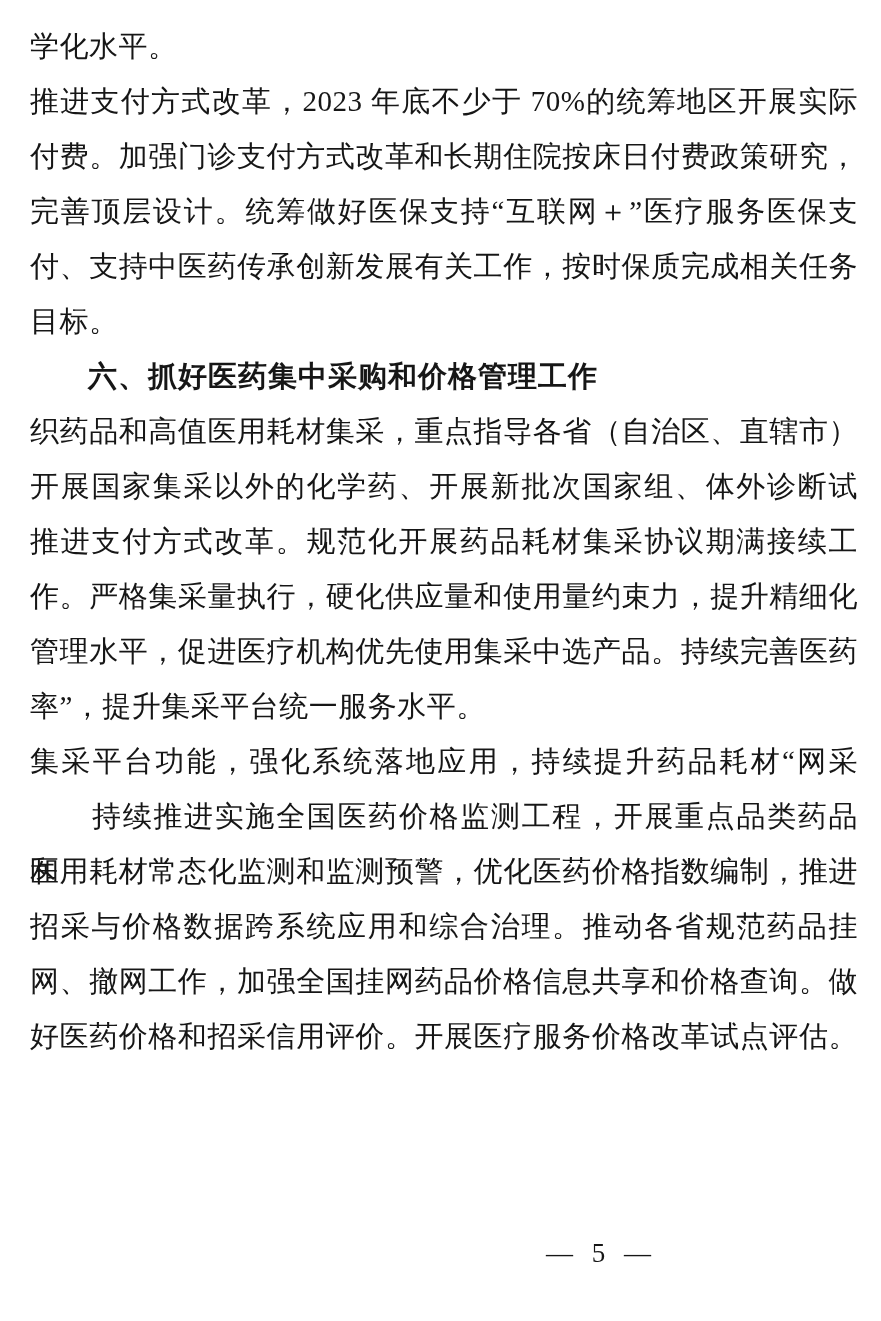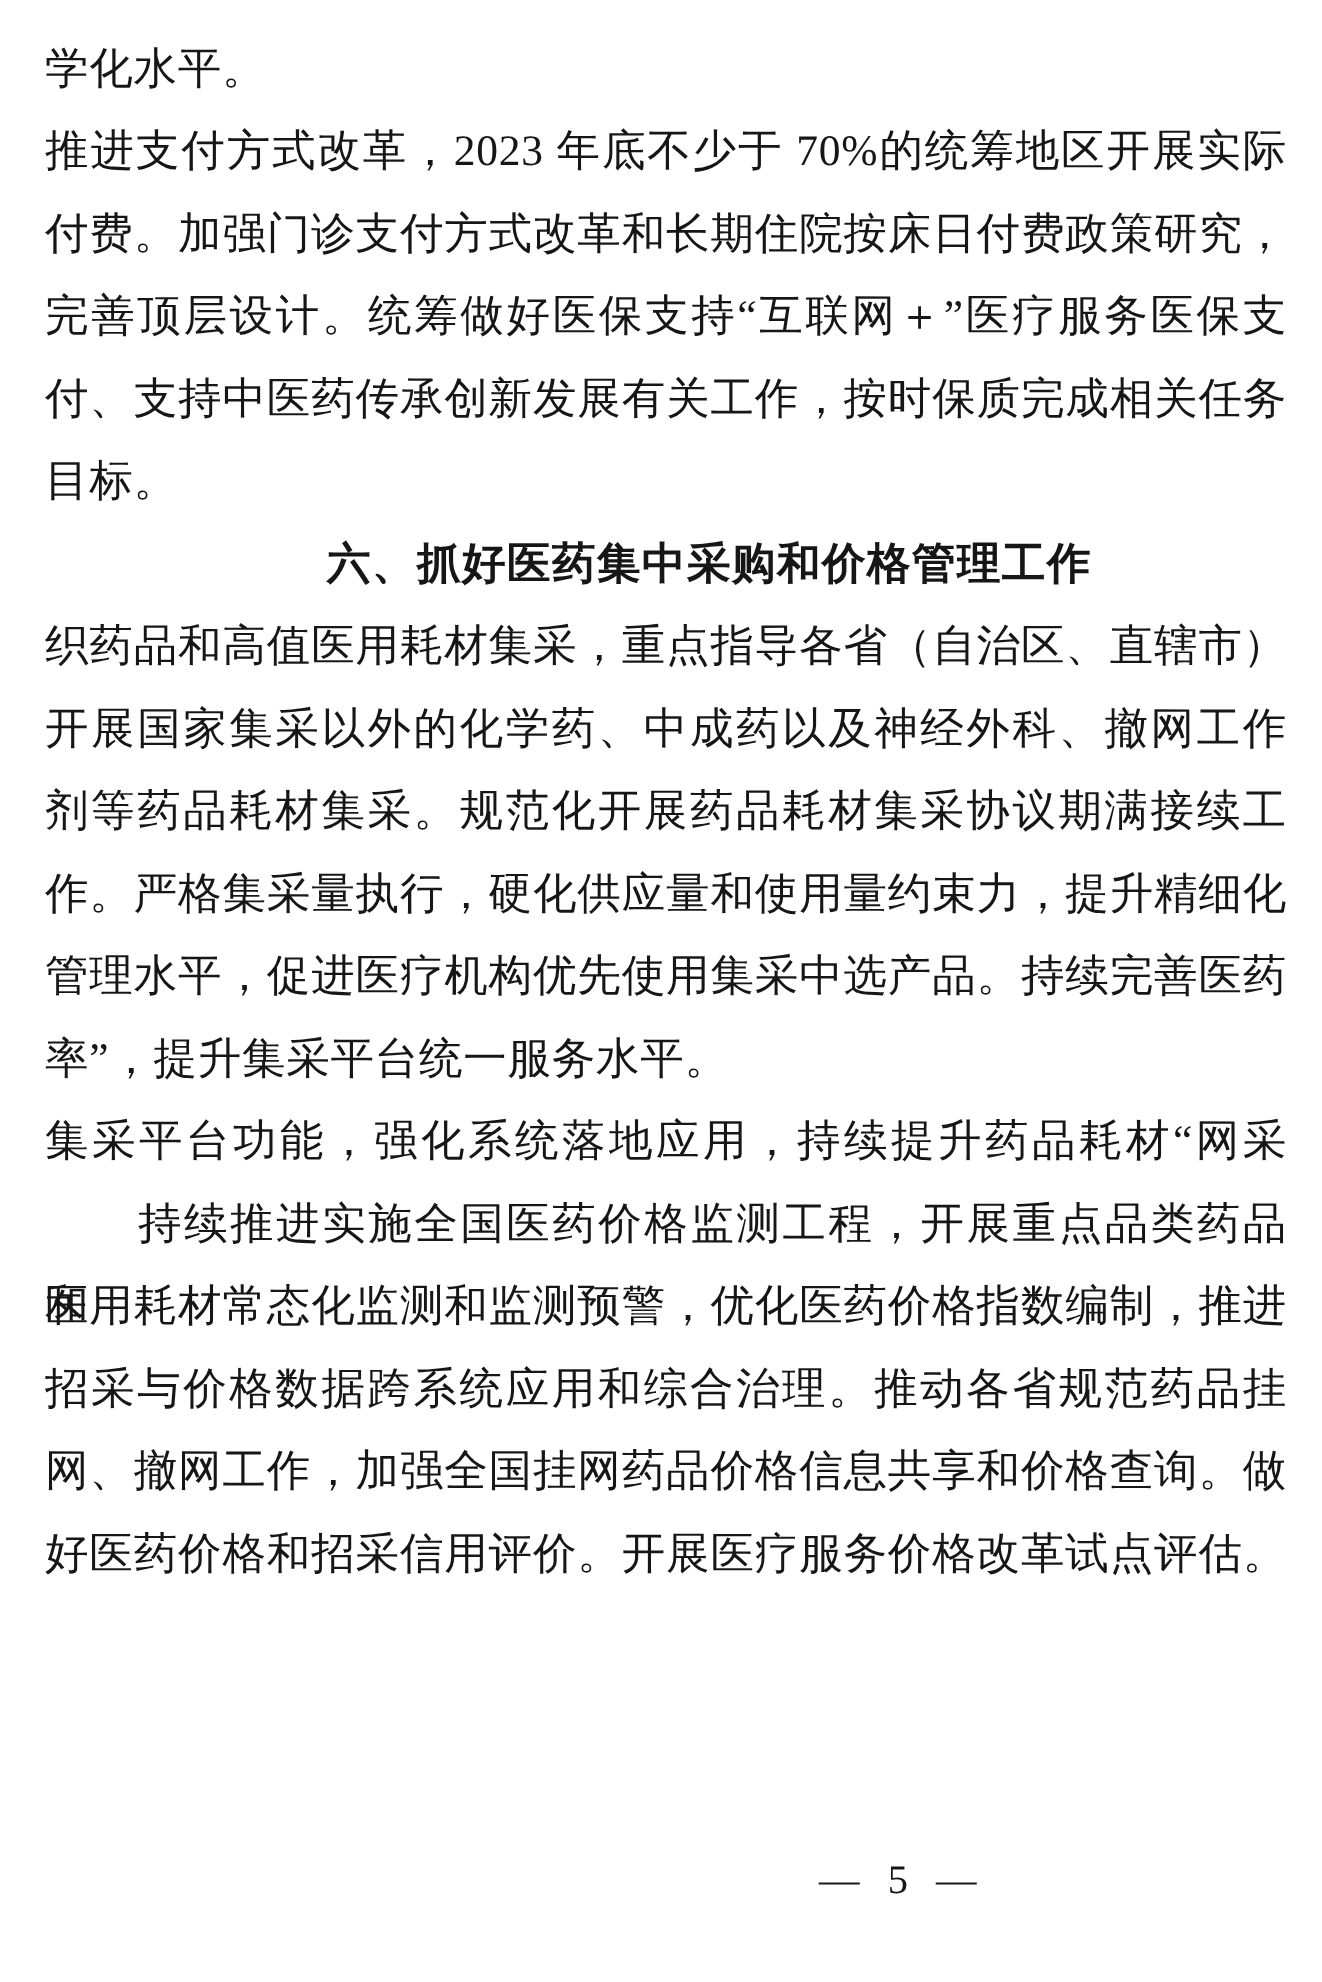--- a/index.html
+++ b/index.html
@@ -44,21 +44,21 @@
   }
   .indent {
     text-indent: 62px;
   }
   .heading {
     font-family: "Liberation Sans", "DejaVu Sans", sans-serif;
     font-weight: 700;
     font-size: 29px;
     letter-spacing: 1px;
     text-indent: 58px;
-    text-align: center;
+    text-align: left;
   }
   .footer-line {
     position: absolute;
     top: 1238px;
     right: 56px;
     font-family: "Liberation Serif", "DejaVu Serif", serif;
     font-size: 27px;
     letter-spacing: 1px;
     word-spacing: 10px;
     color: #161616;
@@ -71,22 +71,22 @@
 <div class="page">
   <main class="text-block">
     <p class="line end">学化水平。</p>
     <p class="line fill">推进支付方式改革，2023 年底不少于 70%的统筹地区开展实际</p>
     <p class="line fill">付费。加强门诊支付方式改革和长期住院按床日付费政策研究，</p>
     <p class="line fill">完善顶层设计。统筹做好医保支持“互联网＋”医疗服务医保支</p>
     <p class="line fill">付、支持中医药传承创新发展有关工作，按时保质完成相关任务</p>
     <p class="line end">目标。</p>
     <h2 class="line heading">六、抓好医药集中采购和价格管理工作</h2>
     <p class="line fill">织药品和高值医用耗材集采，重点指导各省（自治区、直辖市）</p>
-    <p class="line fill">开展国家集采以外的化学药、中成药以及神经外科、撤网工作</p>
-    <p class="line fill">剂等药品耗材集采。规范化开展药品耗材集采协议期满接续工</p>
+    <p class="line fill">开展国家集采以外的化学药、开展新批次国家组、体外诊断试</p>
+    <p class="line fill">推进支付方式改革。规范化开展药品耗材集采协议期满接续工</p>
     <p class="line fill">作。严格集采量执行，硬化供应量和使用量约束力，提升精细化</p>
     <p class="line fill">管理水平，促进医疗机构优先使用集采中选产品。持续完善医药</p>
     <p class="line end">率”，提升集采平台统一服务水平。</p>
     <p class="line fill">集采平台功能，强化系统落地应用，持续提升药品耗材“网采</p>
     <p class="line fill indent">持续推进实施全国医药价格监测工程，开展重点品类药品和</p>
     <p class="line fill">医用耗材常态化监测和监测预警，优化医药价格指数编制，推进</p>
     <p class="line fill">招采与价格数据跨系统应用和综合治理。推动各省规范药品挂</p>
     <p class="line fill">网、撤网工作，加强全国挂网药品价格信息共享和价格查询。做</p>
     <p class="line fill">好医药价格和招采信用评价。开展医疗服务价格改革试点评估。</p>
   </main>

